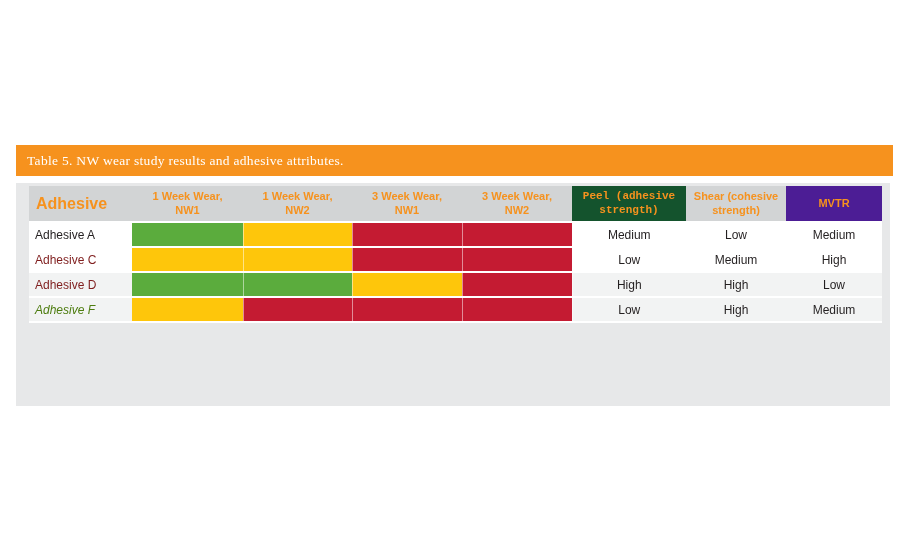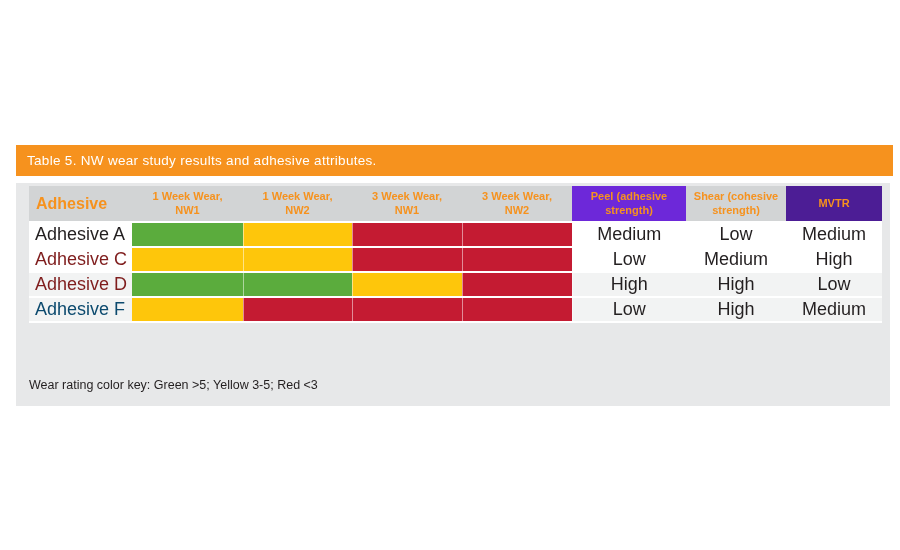--- a/index.html
+++ b/index.html
@@ -21,36 +21,36 @@
   }
   col.c0{width:103px} col.c1{width:111px} col.c2{width:109px} col.c3{width:110px}
   col.c4{width:110px} col.c5{width:114px} col.c6{width:100px} col.c7{width:96px}
   thead th {
     height:35px; font-size:11px; font-weight:bold; text-align:center;
     vertical-align:middle; white-space:pre-line; line-height:1.25;
     border-bottom:2px solid #ffffff; padding:0;
   }
   thead th.adhesive-hdr { text-align:left; padding-left:7px; font-size:16px; white-space:normal;margin-top:31px; }
   tbody td {
-    height:23px; font-size:18px; text-align:center; vertical-align:middle;
+    height:23px; font-size:12px; text-align:center; vertical-align:middle;
     border-bottom:2px solid #ffffff; padding:0; background:#ffffff;
   }
   tbody tr.even td { background:#F2F3F3; }
   tbody td.label { text-align:left; padding-left:6px; }
   tbody td.wear { border-right:1px solid rgba(255,255,255,0.5); }
   .legend-note {
     position:absolute; left:13px; top:195px; font-size:12.5px;
   }
 </style>
 </head>
 <body>
 
 <div class="page">
 
-  <div class="title-bar" style="background: rgb(246, 146, 30);">
+  <div class="title-bar" style="background: rgb(246, 146, 30); font-family: Liberation Serif, serif;">
     <span class="title-text" style="color: rgb(255, 255, 255);">Table 5. NW wear study results and adhesive attributes.</span>
   </div>
 
   <div class="panel" style="background: rgb(231, 232, 233);">
     <table class="wear-table">
       <colgroup>
         <col class="c0">
           <col class="c1">
           <col class="c2">
           <col class="c3">
@@ -63,21 +63,21 @@
         <tr>
           <th class="adhesive-hdr" style="background: rgb(210, 212, 213); color: rgb(246, 146, 30);">Adhesive</th>
           <th style="background: rgb(210, 212, 213); color: rgb(246, 146, 30);">1 Week Wear,
 NW1</th>
           <th style="background: rgb(210, 212, 213); color: rgb(246, 146, 30);">1 Week Wear,
 NW2</th>
           <th style="background: rgb(210, 212, 213); color: rgb(246, 146, 30);">3 Week Wear,
 NW1</th>
           <th style="background: rgb(210, 212, 213); color: rgb(246, 146, 30);">3 Week Wear,
 NW2</th>
-          <th style="background: #6d28d9; color: rgb(246, 146, 30);">Peel (adhesive
+          <th style="background: #14532d; color: rgb(246, 146, 30); font-family: Liberation Mono, monospace;">Peel (adhesive
 strength)</th>
           <th style="background: rgb(210, 212, 213); color: rgb(246, 146, 30);">Shear (cohesive
 strength)</th>
           <th style="background: #4c1d95; color: rgb(246, 146, 30);">MVTR</th>
         </tr>
       </thead>
       <tbody>
           <tr class="odd">
             <td class="label" style="color: rgb(35, 31, 32);">Adhesive A</td>
             <td class="wear" style="background: rgb(91, 172, 61);"></td>
@@ -102,27 +102,26 @@
             <td class="label" style="color: #7f1d1d;">Adhesive D</td>
             <td class="wear" style="background: rgb(91, 172, 61);"></td>
             <td class="wear" style="background: rgb(91, 172, 61);"></td>
             <td class="wear" style="background: rgb(254, 198, 11);"></td>
             <td class="wear" style="background: rgb(196, 27, 50);"></td>
             <td style="color: rgb(35, 31, 32);">High</td>
             <td style="color: rgb(35, 31, 32);">High</td>
             <td style="color: rgb(35, 31, 32);">Low</td>
           </tr>
           <tr class="even">
-            <td class="label" style="color: #0c4a6e;">Adhesive F</td>
+            <td class="label" style="color: #4d7c0f; font-style: italic;">Adhesive F</td>
             <td class="wear" style="background: rgb(254, 198, 11);"></td>
             <td class="wear" style="background: rgb(196, 27, 50);"></td>
             <td class="wear" style="background: rgb(196, 27, 50);"></td>
             <td class="wear" style="background: rgb(196, 27, 50);"></td>
             <td style="color: rgb(35, 31, 32);">Low</td>
             <td style="color: rgb(35, 31, 32);">High</td>
             <td style="color: rgb(35, 31, 32);">Medium</td>
           </tr>
         </tbody>
     </table>
-    <div class="legend-note" style="color: rgb(35, 31, 32);">Wear rating color key: Green &gt;5; Yellow 3-5; Red &lt;3</div>
   </div>
 
 </div>
 
 </body></html>

